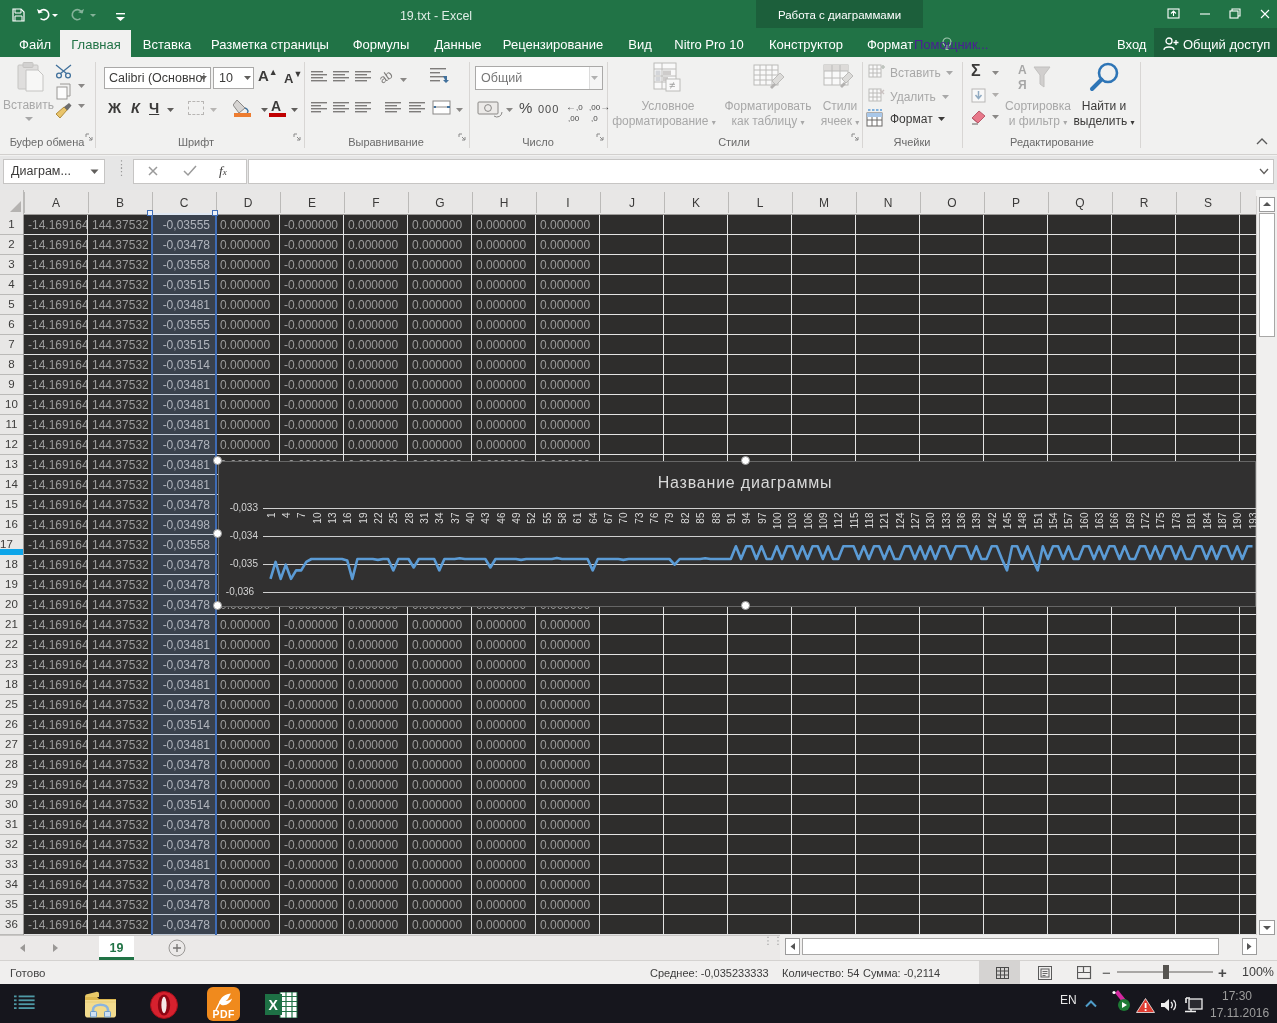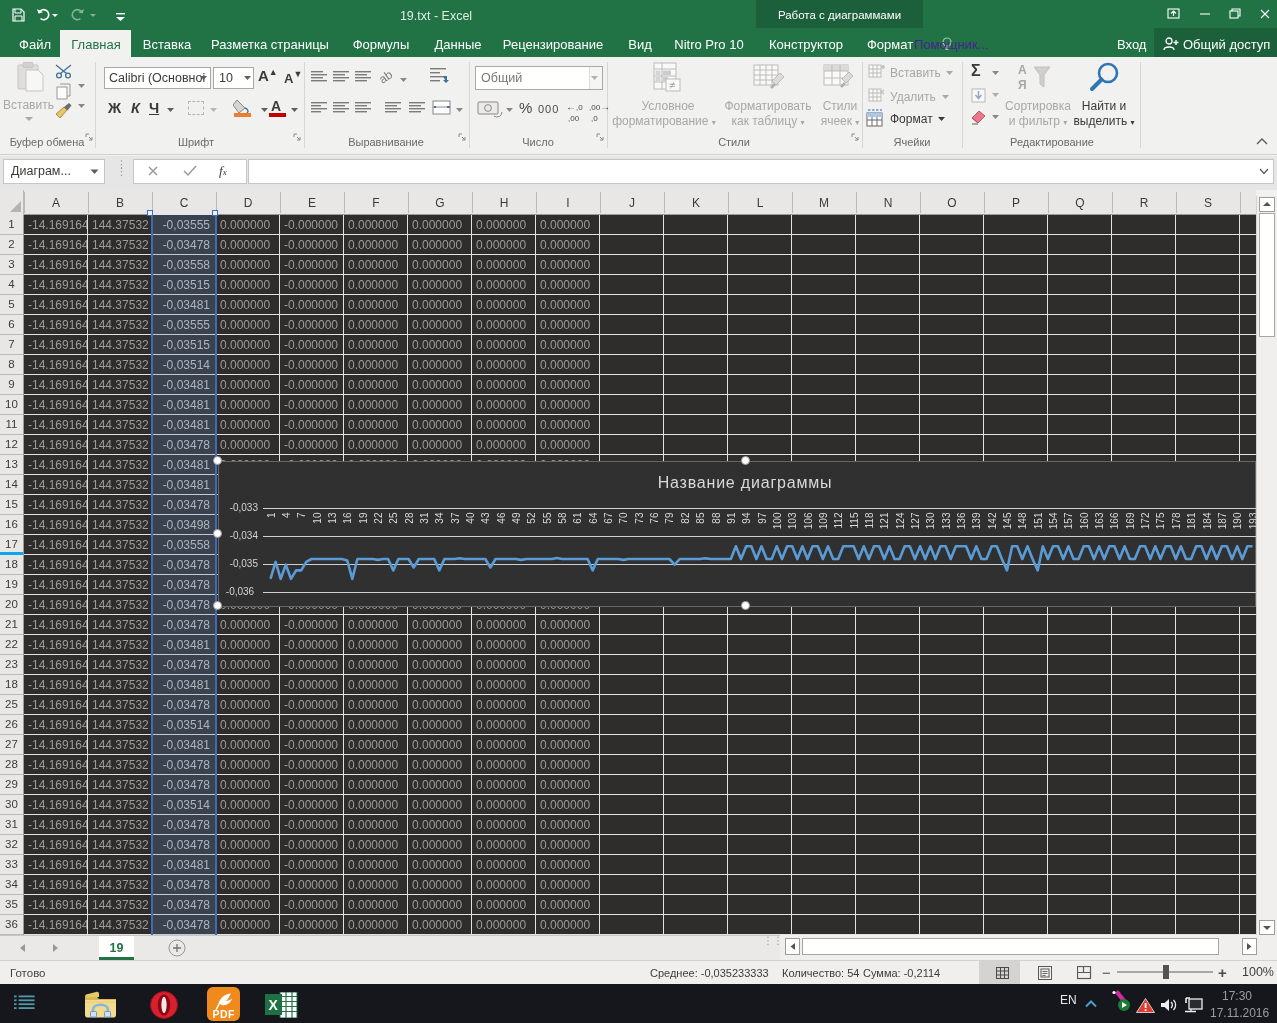--- a/index.html
+++ b/index.html
@@ -434,21 +434,21 @@
 <div class="ab" style="left:0;top:335px;width:23px;height:20px;border-bottom:1px solid #bbbab8;color:#3c3b3a;font-size:11.5px;text-align:center;line-height:19px">7</div>
 <div class="ab" style="left:0;top:355px;width:23px;height:20px;border-bottom:1px solid #bbbab8;color:#3c3b3a;font-size:11.5px;text-align:center;line-height:19px">8</div>
 <div class="ab" style="left:0;top:375px;width:23px;height:20px;border-bottom:1px solid #bbbab8;color:#3c3b3a;font-size:11.5px;text-align:center;line-height:19px">9</div>
 <div class="ab" style="left:0;top:395px;width:23px;height:20px;border-bottom:1px solid #bbbab8;color:#3c3b3a;font-size:11.5px;text-align:center;line-height:19px">10</div>
 <div class="ab" style="left:0;top:415px;width:23px;height:20px;border-bottom:1px solid #bbbab8;color:#3c3b3a;font-size:11.5px;text-align:center;line-height:19px">11</div>
 <div class="ab" style="left:0;top:435px;width:23px;height:20px;border-bottom:1px solid #bbbab8;color:#3c3b3a;font-size:11.5px;text-align:center;line-height:19px">12</div>
 <div class="ab" style="left:0;top:455px;width:23px;height:20px;border-bottom:1px solid #bbbab8;color:#3c3b3a;font-size:11.5px;text-align:center;line-height:19px">13</div>
 <div class="ab" style="left:0;top:475px;width:23px;height:20px;border-bottom:1px solid #bbbab8;color:#3c3b3a;font-size:11.5px;text-align:center;line-height:19px">14</div>
 <div class="ab" style="left:0;top:495px;width:23px;height:20px;border-bottom:1px solid #bbbab8;color:#3c3b3a;font-size:11.5px;text-align:center;line-height:19px">15</div>
 <div class="ab" style="left:0;top:515px;width:23px;height:20px;border-bottom:1px solid #bbbab8;color:#3c3b3a;font-size:11.5px;text-align:center;line-height:19px">16</div>
-<div class="ab" style="left:0;top:535px;width:23px;height:20px;border-bottom:3px solid #0ea5e9;color:#3c3b3a;font-size:11.5px;text-align:center;line-height:19px">17</div>
+<div class="ab" style="left:0;top:535px;width:23px;height:20px;border-bottom:6px solid #0ea5e9;color:#3c3b3a;font-size:11.5px;text-align:left;line-height:19px">17</div>
 <div class="ab" style="left:0;top:555px;width:23px;height:20px;border-bottom:1px solid #bbbab8;color:#3c3b3a;font-size:11.5px;text-align:center;line-height:19px">18</div>
 <div class="ab" style="left:0;top:575px;width:23px;height:20px;border-bottom:1px solid #bbbab8;color:#3c3b3a;font-size:11.5px;text-align:center;line-height:19px">19</div>
 <div class="ab" style="left:0;top:595px;width:23px;height:20px;border-bottom:1px solid #bbbab8;color:#3c3b3a;font-size:11.5px;text-align:center;line-height:19px">20</div>
 <div class="ab" style="left:0;top:615px;width:23px;height:20px;border-bottom:1px solid #bbbab8;color:#3c3b3a;font-size:11.5px;text-align:center;line-height:19px">21</div>
 <div class="ab" style="left:0;top:635px;width:23px;height:20px;border-bottom:1px solid #bbbab8;color:#3c3b3a;font-size:11.5px;text-align:center;line-height:19px">22</div>
 <div class="ab" style="left:0;top:655px;width:23px;height:20px;border-bottom:1px solid #bbbab8;color:#3c3b3a;font-size:11.5px;text-align:center;line-height:19px">23</div>
 <div class="ab" style="left:0;top:675px;width:23px;height:20px;border-bottom:1px solid #bbbab8;color:#3c3b3a;font-size:11.5px;text-align:center;line-height:19px">18</div>
 <div class="ab" style="left:0;top:695px;width:23px;height:20px;border-bottom:1px solid #bbbab8;color:#3c3b3a;font-size:11.5px;text-align:center;line-height:19px">25</div>
 <div class="ab" style="left:0;top:715px;width:23px;height:20px;border-bottom:1px solid #bbbab8;color:#3c3b3a;font-size:11.5px;text-align:center;line-height:19px">26</div>
 <div class="ab" style="left:0;top:735px;width:23px;height:20px;border-bottom:1px solid #bbbab8;color:#3c3b3a;font-size:11.5px;text-align:center;line-height:19px">27</div>

